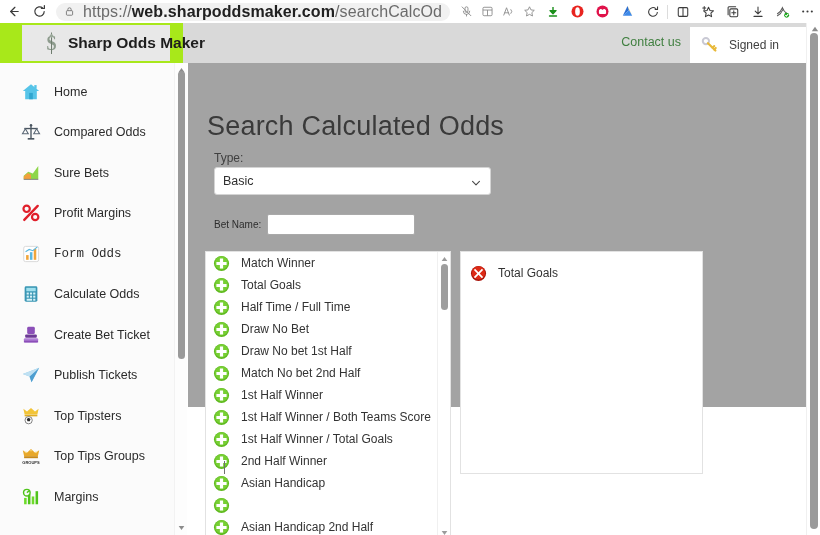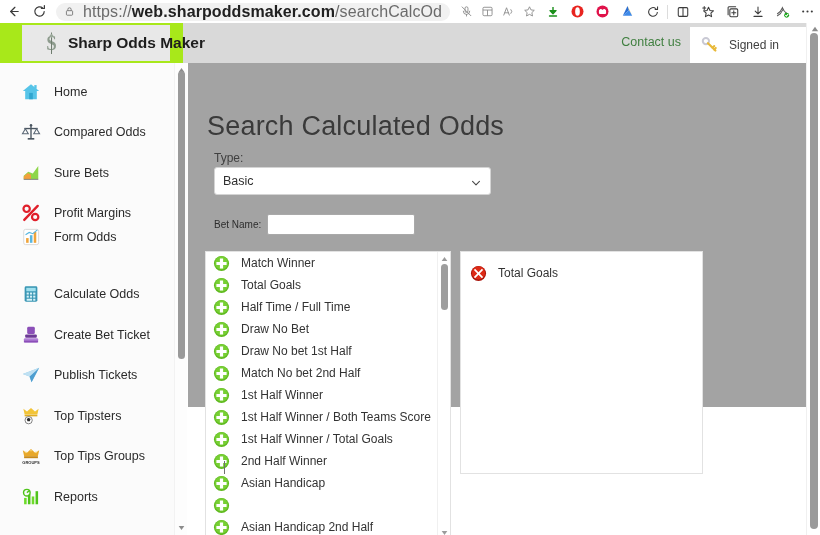--- a/index.html
+++ b/index.html
@@ -420,21 +420,21 @@
       <div class="side-item" style="top: 129.5px;">
         <span class="side-ico">
           <svg width="20" height="20" viewBox="0 0 22 22">
             <circle cx="6.2" cy="6.4" r="3.5" fill="none" stroke="#e01f2a" stroke-width="2.4"></circle>
             <circle cx="15.6" cy="15.4" r="3.5" fill="none" stroke="#e01f2a" stroke-width="2.4"></circle>
             <path d="M18.4 3.2 L3.6 18.6" stroke="#e01f2a" stroke-width="2.6" stroke-linecap="round"></path>
           </svg>
         </span>
         <span class="side-label">Profit Margins</span>
       </div>
-      <div class="side-item" style="top: 153px;">
+      <div class="side-item" style="top: 170px; font-family: Liberation Mono, monospace;">
         <span class="side-ico">
           <svg width="20" height="20" viewBox="0 0 22 22">
             <rect x="3" y="2.6" width="16.4" height="16.8" rx="2" fill="#ffffff" stroke="#d6d6d6" stroke-width="1"></rect>
             <rect x="5.6" y="12.2" width="2.8" height="5.2" fill="#f0a43a"></rect>
             <rect x="9.8" y="9" width="2.8" height="8.4" fill="#5ab7e0"></rect>
             <rect x="14" y="5.4" width="2.8" height="12" fill="#f0a43a"></rect>
             <path d="M5 8.6 L9 6 L13 7.4 L18 3.2" fill="none" stroke="#5ab7e0" stroke-width="1.2"></path>
           </svg>
         </span>
         <span class="side-label">Form Odds</span>
@@ -505,21 +505,21 @@
         <span class="side-ico">
           <svg width="20" height="20" viewBox="0 0 22 22">
             <rect x="3.4" y="12" width="2.8" height="7" fill="#6ddb2a"></rect>
             <rect x="7.6" y="8.4" width="2.8" height="10.6" fill="#4fc41a"></rect>
             <rect x="11.8" y="10.4" width="2.8" height="8.6" fill="#6ddb2a"></rect>
             <rect x="16" y="4.6" width="2.8" height="14.4" fill="#4fc41a"></rect>
             <circle cx="6.4" cy="6.2" r="3.6" fill="none" stroke="#4fc41a" stroke-width="1.6"></circle>
             <path d="M6.4 6.2 L9.4 4" stroke="#4fc41a" stroke-width="1.4"></path>
           </svg>
         </span>
-        <span class="side-label">Reports</span>
+        <span class="side-label">Margins</span>
       </div>
     </div>
 
   <div id="side-sb">
     <div class="sb-arrow" style="top:2px;">
       <svg width="7" height="6" viewBox="0 0 8 6">
           <path d="M4 0.8 L7.2 5.2 H0.8 Z" fill="#8c8c8c"></path>
         </svg>
     </div>
     <div id="side-sb-thumb"></div>

